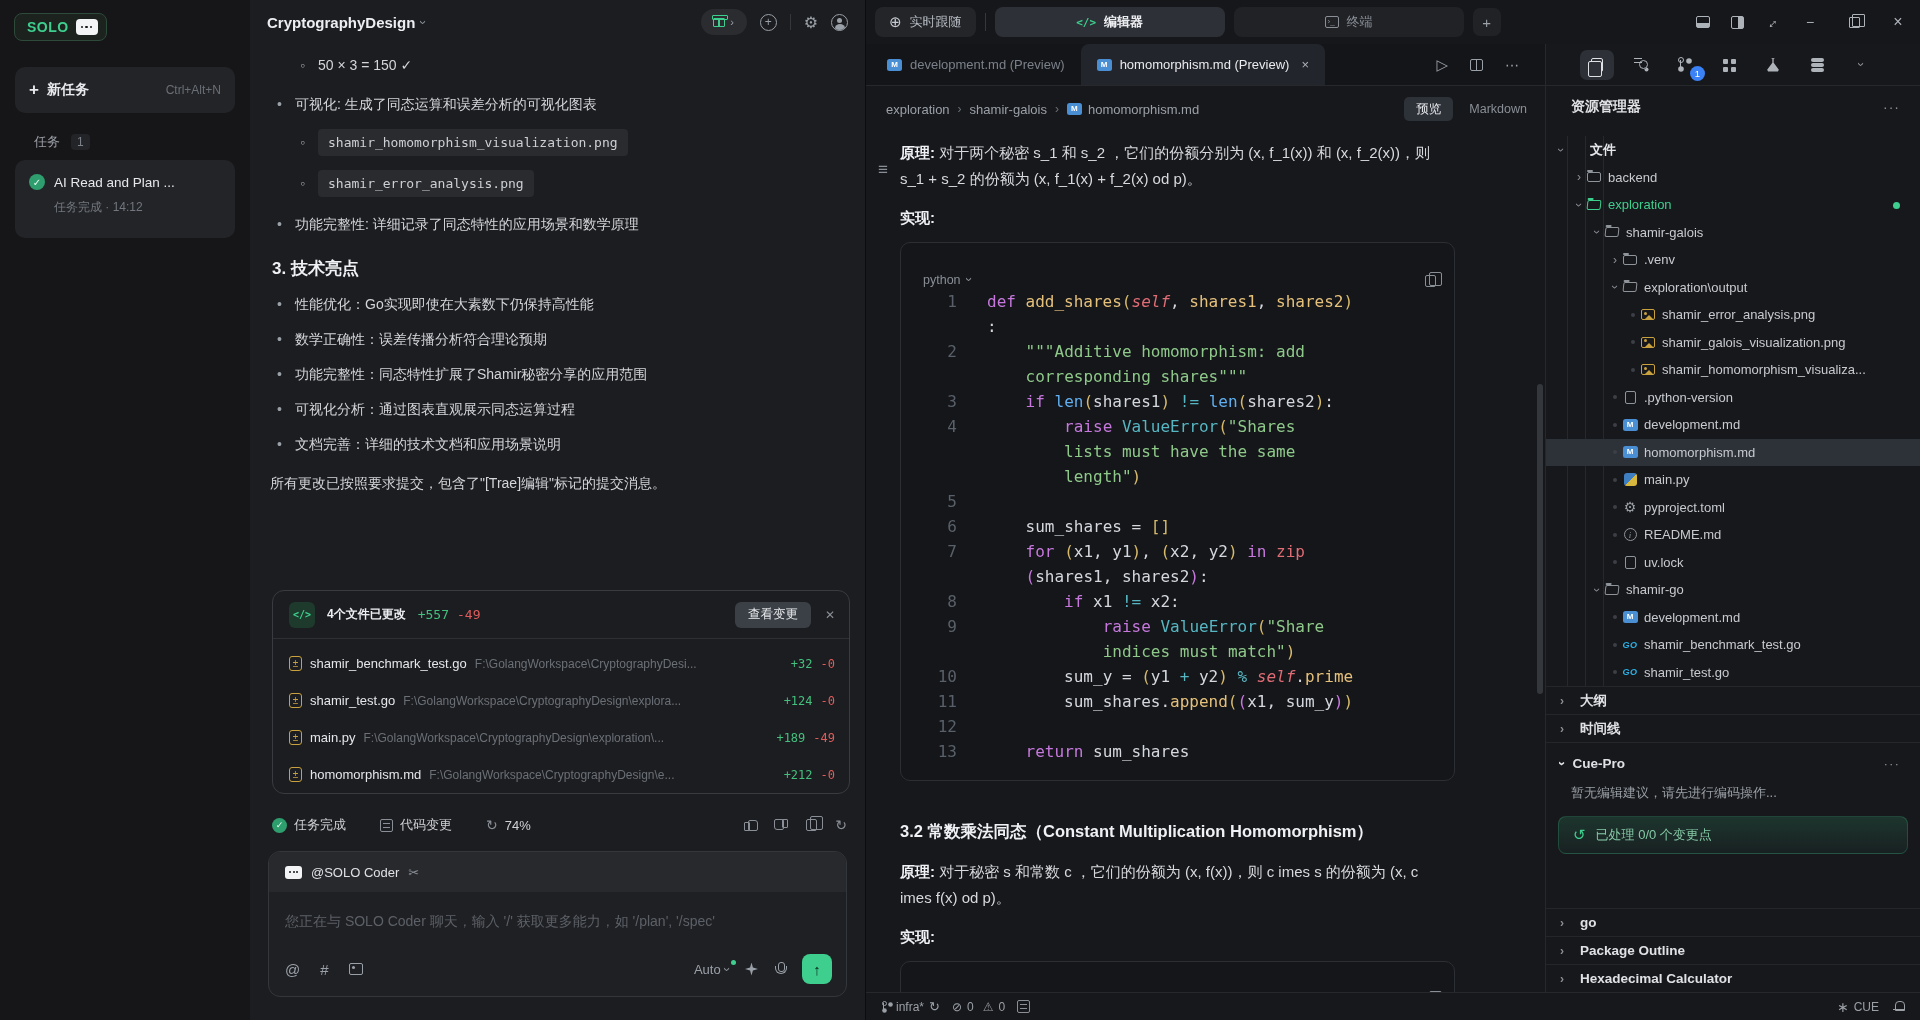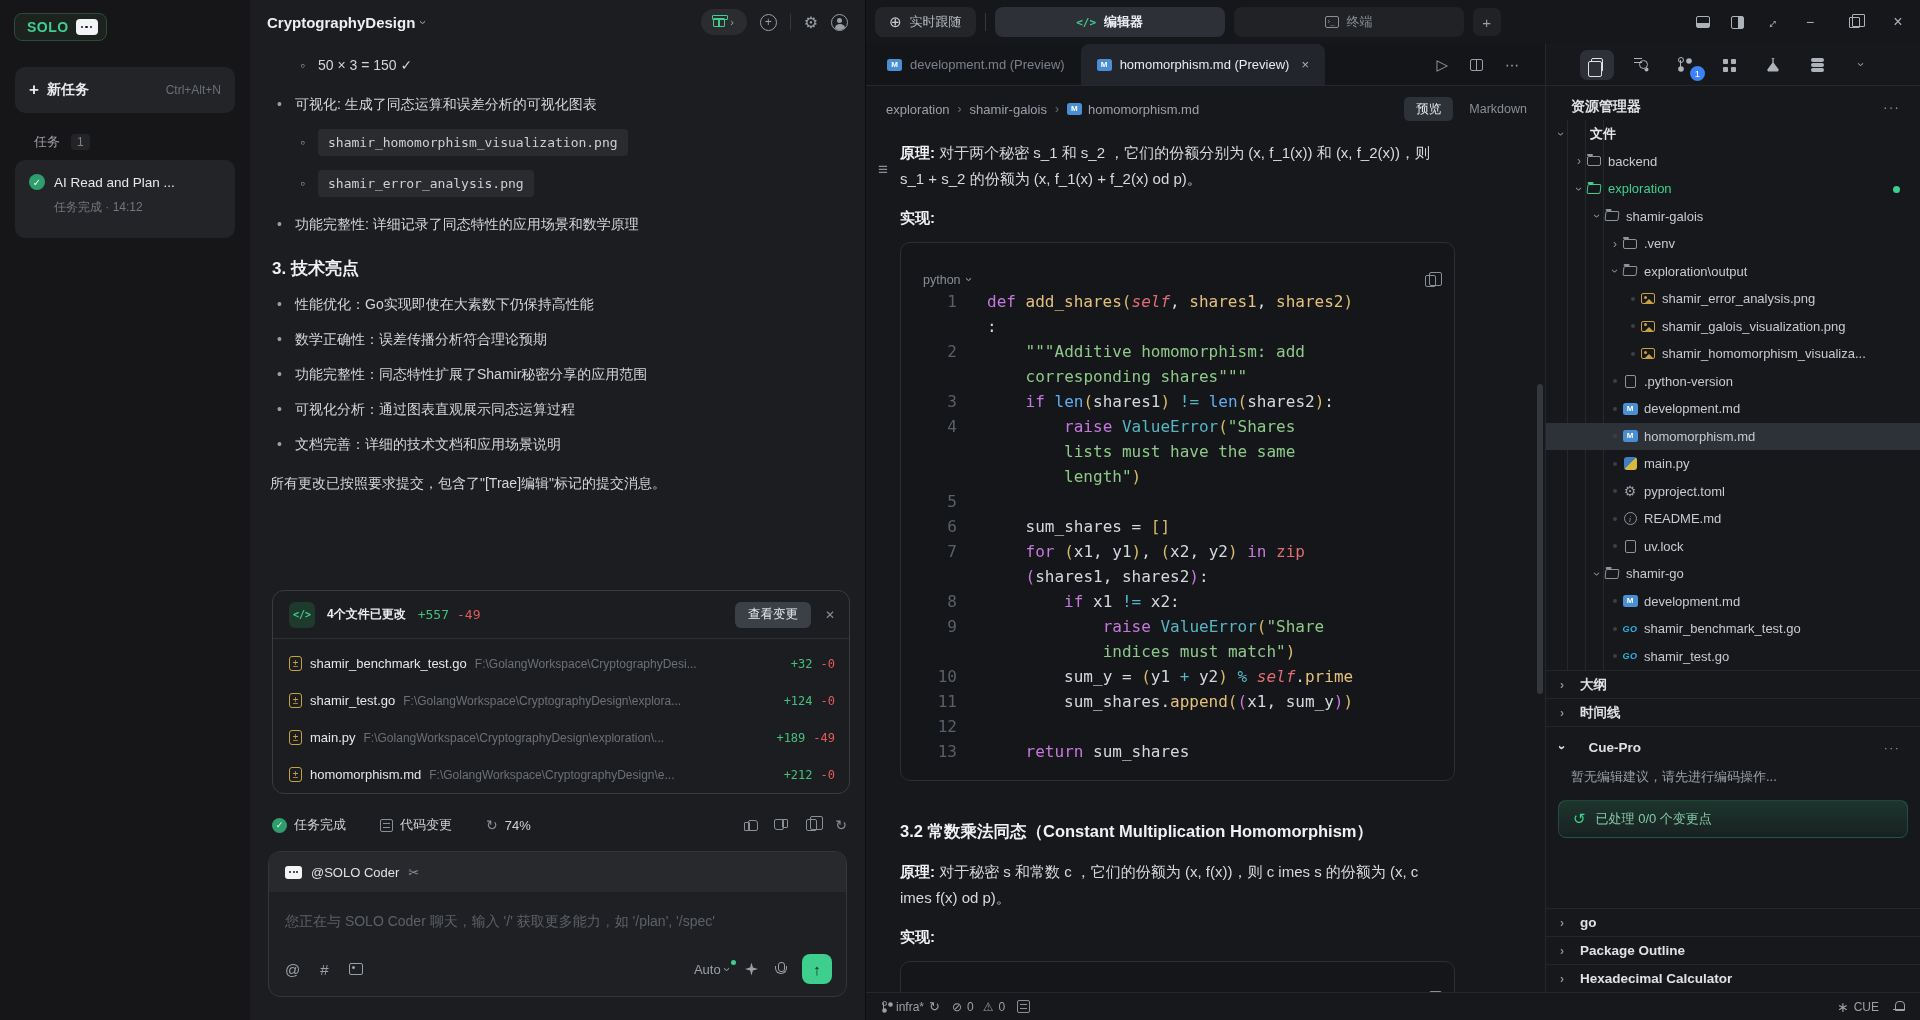--- a/index.html
+++ b/index.html
@@ -188,21 +188,21 @@
   .ic-branch { position:relative; width:12px; height:15px; }
   .ic-branch::before { content:""; position:absolute; left:1px; top:3px; width:1.4px; bottom:3px; background:#aeb3ba; }
   .ic-branch::after { content:""; position:absolute; left:-1px; top:0; width:4px; height:4px; border:1.4px solid #aeb3ba; border-radius:50%; box-shadow:0 9px 0 -0.2px #aeb3ba, 8px 1px 0 -0.2px #aeb3ba; }
   .badge { position:absolute; right:-3px; bottom:-1px; width:15px; height:15px; background:#3b82f6; border-radius:50%; color:#fff; font-size:9.5px; display:flex; align-items:center; justify-content:center; }
   .ic-grid { width:5px; height:5px; background:#aeb3ba; border-radius:1px; box-shadow:8px 0 0 #aeb3ba, 0 8px 0 #aeb3ba, 8px 8px 0 #aeb3ba; margin:-6px 0 0 -7px; }
   .ic-flask { width:13px; height:14px; background:#aeb3ba; clip-path:polygon(38% 0,62% 0,62% 8%,55% 8%,55% 38%,95% 88%,88% 100%,12% 100%,5% 88%,45% 38%,45% 8%,38% 8%); }
   .ic-db { width:13px; height:4px; background:#aeb3ba; border-radius:2px; box-shadow:0 5px 0 #aeb3ba, 0 10px 0 #aeb3ba; margin-top:-9px; }
   .explorer-head { flex:none; height:34px; display:flex; align-items:center; padding:8px 20px 0 25px; }
   .explorer-title { color:#dfe1e5; font-size:14px; font-weight:bold; }
   .eh-more { margin-left:auto; color:#8a8f97; font-size:14px; letter-spacing:1px; }
-  .tree { flex:none; margin-top:0; position:relative; }
+  .tree { flex:none; margin-top:16px; position:relative; }
   .trow { height:27.5px; display:flex; align-items:center; font-size:13px; color:#c7cacf; position:relative; }
   .trow.selected { background:#2d3138; }
   .trow .tchev { flex:none; width:14px; color:#8a8f97; font-size:12px; text-align:center; }
   .tchev.open { transform:rotate(90deg); }
   .trow .tlabel { margin-left:6px; white-space:nowrap; overflow:hidden; text-overflow:ellipsis; padding-right:14px; }
   .trow.green .tlabel { color:#3ecf8e; }
   .gdot { position:absolute; right:20px; top:11px; width:7px; height:7px; border-radius:50%; background:#3ecf8e; }
   .fdot { flex:none; width:4px; height:4px; border-radius:50%; background:#3c4046; margin-right:5px; margin-left:-9px; }
   .ticon { flex:none; display:flex; align-items:center; justify-content:center; width:16px; }
   .ic-folder { width:14px; height:10px; border:1.3px solid #8f949b; border-radius:2px; position:relative; }
@@ -217,21 +217,21 @@
   .ic-py { width:13px; height:13px; border-radius:3px; background:linear-gradient(135deg,#3f7fc1 50%,#d8b73e 50%); }
   .ic-gear2 { color:#9aa0a6; font-size:14px; }
   .ic-info { width:13px; height:13px; border:1.3px solid #8f949b; border-radius:50%; color:#8f949b; font-size:9px; display:flex; align-items:center; justify-content:center; font-style:italic; font-family:"Liberation Serif",serif; }
   .ic-go { color:#2bb3e8; font-size:9px; font-weight:bold; font-style:italic; letter-spacing:.5px; }
   .guides { position:absolute; top:0; bottom:0; left:0; pointer-events:none; }
   .guide { position:absolute; top:0; bottom:0; width:1px; background:#26282c; }
 
   .section-row { flex:none; height:28px; border-top:1px solid #24262a; display:flex; align-items:center; padding-left:14px; gap:8px; color:#dfe1e5; font-size:13.5px; font-weight:bold; }
   .section-row .tchev { color:#8a8f97; font-size:12px; width:12px; }
   .cuepro { flex:none; border-top:1px solid #24262a; padding:7px 0 0 0; }
-  .cp-head { height:26px; display:flex; align-items:center; gap:24px; padding-left:14px; color:#dfe1e5; font-size:13.5px; font-weight:bold; }
+  .cp-head { height:26px; display:flex; align-items:center; gap:8px; padding-left:14px; color:#dfe1e5; font-size:13.5px; font-weight:bold; }
   .cp-more { margin-left:auto; margin-right:20px; color:#8a8f97; letter-spacing:1px; font-weight:normal; }
   .cp-empty { margin:8px 0 0 25px; color:#9aa0a6; font-size:13px; font-weight:normal; }
   .cp-banner { margin:14px 12px 0 12px; height:38px; border-radius:8px; background:linear-gradient(180deg,rgba(62,207,142,.16),rgba(62,207,142,.05)); border:1px solid rgba(62,207,142,.22); display:flex; align-items:center; gap:10px; padding-left:14px; }
   .cp-banner .sw { color:#3ecf8e; font-size:15px; }
   .cp-banner .txt { color:#85c9a6; font-size:13px; }
   .side-bottom { margin-top:auto; }
 
   
   .statusbar { position:absolute; left:0; right:0; bottom:0; height:28px; background:#17181c; border-top:1px solid #26282c; display:flex; align-items:center; padding:0 16px; color:#9aa0a6; font-size:12px; gap:12px; }
   .sb-grp { display:flex; align-items:center; gap:5px; }

